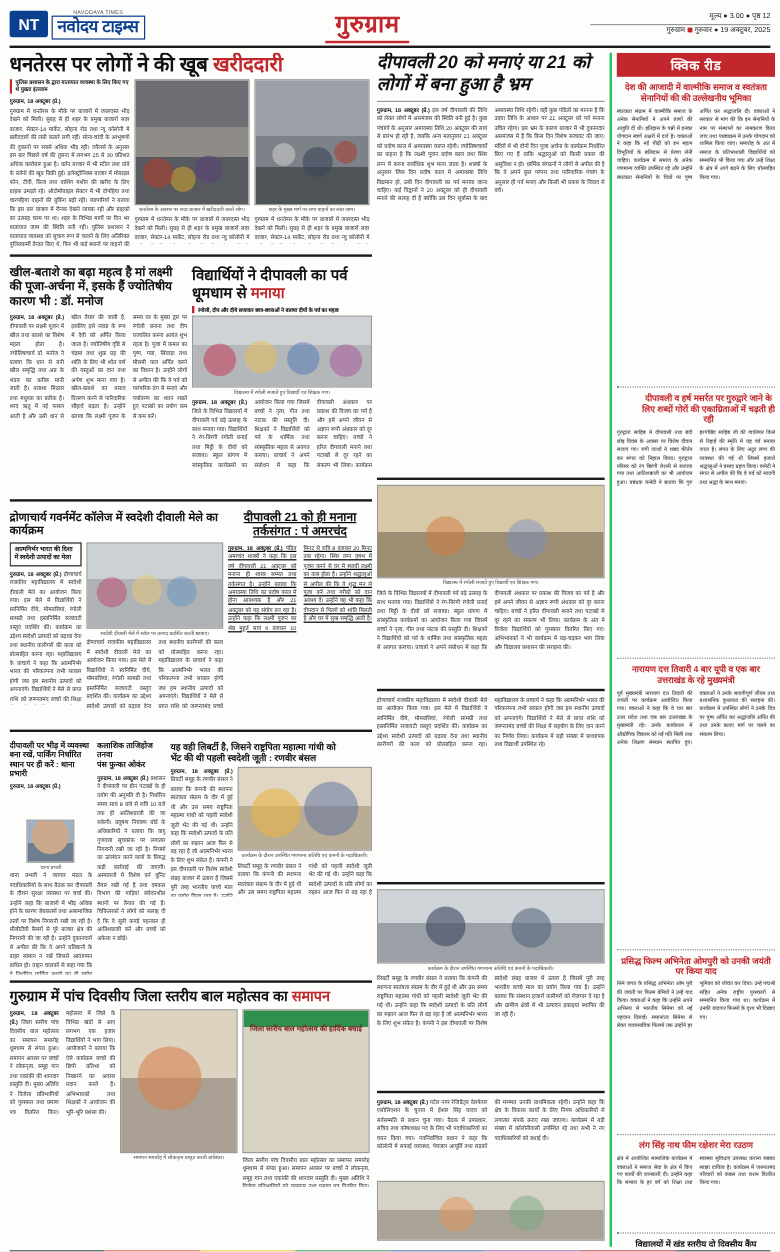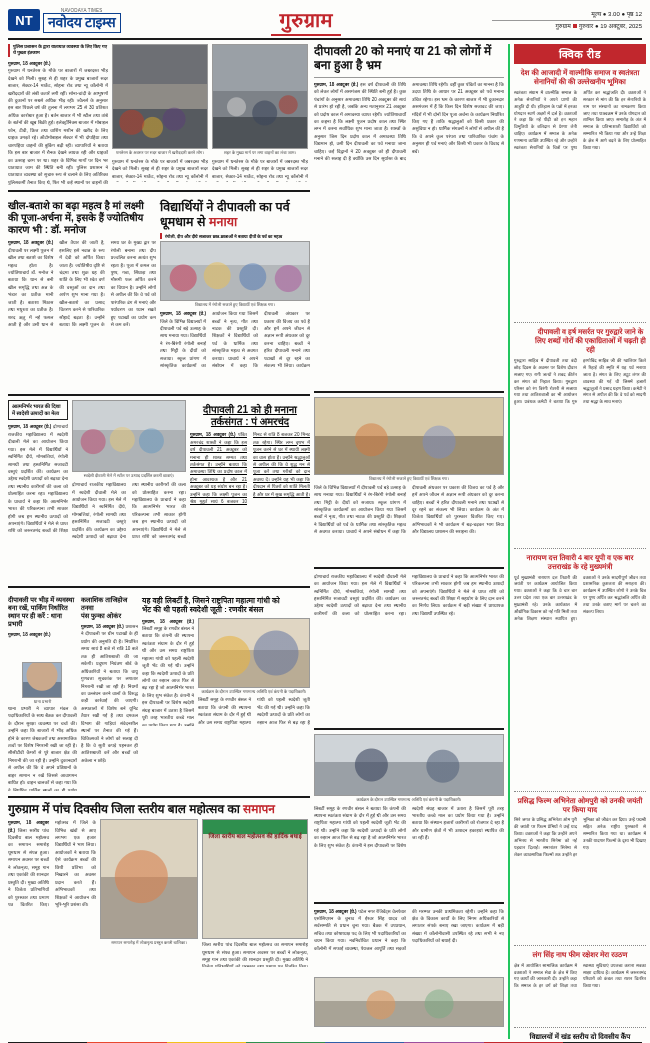--- a/index.html
+++ b/index.html
@@ -261,20 +261,24 @@
     <div class="masthead-right">
       <div class="mr-line1"><span>मूल्य ● 3.00 ● पृष्ठ 12</span></div>
       <div><span>गुरुग्राम</span><span class="red-sq"></span><span>गुरुवार ● 19 अक्टूबर, 2025</span></div>
     </div>
   </div>
 
   <div class="body-grid">
 
     <div class="col">
 
+      <div class="hl-main">
+        <span>धनतेरस पर लोगों ने की खूब</span>
+        <span class="red">खरीददारी</span>
+      </div>
 
       <div class="flexrow">
         <div style="width:100px;">
           <div style="font-size:4.6px;font-weight:bold;line-height:1.4;border-left:2px solid #c1272d;padding-left:3px;margin-bottom:3px;color:#111;">पुलिस प्रशासन के द्वारा यातायात व्यवस्था के लिए किए गए थे पुख्ता इंतजाम</div>
           <div class="txt"><b>गुरुग्राम, 18 अक्टूबर (प्रे.)</b></div>
           <div class="txt" style="height:118px;overflow:hidden;">गुरुग्राम में धनतेरस के मौके पर बाजारों में जबरदस्त भीड़ देखने को मिली। सुबह से ही शहर के प्रमुख बाजारों सदर बाजार, सेक्टर-14 मार्केट, सोहना रोड तथा न्यू कॉलोनी में खरीददारों की लंबी कतारें लगी रहीं। सोना-चांदी के आभूषणों की दुकानों पर सबसे अधिक भीड़ रही। ज्वैलर्स के अनुसार इस बार पिछले वर्ष की तुलना में लगभग 25 से 30 प्रतिशत अधिक कारोबार हुआ है। बर्तन बाजार में भी स्टील तथा तांबे के बर्तनों की खूब बिक्री हुई। इलेक्ट्रॉनिक्स बाजार में मोबाइल फोन, टीवी, फ्रिज तथा वाशिंग मशीन की खरीद के लिए ग्राहक उमड़ते रहे। ऑटोमोबाइल सेक्टर में भी दोपहिया तथा चारपहिया वाहनों की बुकिंग बढ़ी रही। व्यापारियों ने बताया कि इस बार बाजार में रौनक देखने लायक रही और ग्राहकों का उत्साह चरम पर था। शहर के विभिन्न मार्गों पर दिन भर यातायात जाम की स्थिति बनी रही। पुलिस प्रशासन ने यातायात व्यवस्था को सुचारु रूप से चलाने के लिए अतिरिक्त पुलिसकर्मी तैनात किए थे, फिर भी कई स्थानों पर वाहनों की लंबी कतारें लगी रहीं। ट्रैफिक पुलिस के अधिकारियों ने लोगों से अपील की कि वे अपने वाहनों को निर्धारित पार्किंग स्थलों पर ही खड़ा करें ताकि आवागमन में बाधा न हो।</div>
         </div>
         <div style="width:96px;">
           <div class="photo ph-street" style="height:105px;"></div>
           <div class="cap">धनतेरस के अवसर पर सदर बाजार में खरीददारी करते लोग।</div>
@@ -303,20 +307,21 @@
           <div class="photo ph-group" style="height:60px;"></div>
           <div class="cap">विद्यालय में रंगोली सजाते हुए विद्यार्थी एवं शिक्षक गण।</div>
           <div class="txt cols3" style="height:62px;overflow:hidden;margin-top:2px;"><b>गुरुग्राम, 18 अक्टूबर (प्रे.)</b> <span>जिले के विभिन्न विद्यालयों में दीपावली पर्व बड़े उत्साह के साथ मनाया गया। विद्यार्थियों ने रंग-बिरंगी रंगोली बनाई तथा मिट्टी के दीयों को सजाया। स्कूल प्रांगण में सांस्कृतिक कार्यक्रमों का आयोजन किया गया जिसमें बच्चों ने नृत्य, गीत तथा नाटक की प्रस्तुति दी। शिक्षकों ने विद्यार्थियों को पर्व के धार्मिक तथा सांस्कृतिक महत्व से अवगत कराया। प्राचार्य ने अपने संबोधन में कहा कि दीपावली अंधकार पर प्रकाश की विजय का पर्व है और हमें अपने जीवन से अज्ञान रूपी अंधकार को दूर करना चाहिए। बच्चों ने हरित दीपावली मनाने तथा पटाखों से दूर रहने का संकल्प भी लिया। कार्यक्रम के अंत में विजेता विद्यार्थियों को पुरस्कार वितरित किए गए। अभिभावकों ने भी कार्यक्रम में बढ़-चढ़कर भाग लिया और विद्यालय प्रशासन की सराहना की।</span></div>
         </div>
       </div>
 
       <div class="rule-blk"></div>
 
       <div class="flexrow">
         <div style="width:178px;">
+          <div class="hl-sec" style="font-size:9.5px;">द्रोणाचार्य गवर्नमेंट कॉलेज में स्वदेशी दीवाली मेले का कार्यक्रम</div>
           <div class="flexrow">
             <div style="width:60px;">
               <div class="box-hl">आत्मनिर्भर भारत की दिशा में स्वदेशी उत्पादों का मेला</div>
               <div class="txt" style="height:112px;overflow:hidden;"><b>गुरुग्राम, 18 अक्टूबर (प्रे.)</b> <span>द्रोणाचार्य राजकीय महाविद्यालय में स्वदेशी दीवाली मेले का आयोजन किया गया। इस मेले में विद्यार्थियों ने स्वनिर्मित दीये, मोमबत्तियां, रंगोली सामग्री तथा हस्तनिर्मित सजावटी वस्तुएं प्रदर्शित कीं। कार्यक्रम का उद्देश्य स्वदेशी उत्पादों को बढ़ावा देना तथा स्थानीय कारीगरों की कला को प्रोत्साहित करना रहा। महाविद्यालय के प्राचार्य ने कहा कि आत्मनिर्भर भारत की परिकल्पना तभी साकार होगी जब हम स्थानीय उत्पादों को अपनाएंगे। विद्यार्थियों ने मेले से प्राप्त राशि को जरूरतमंद बच्चों की शिक्षा में सहयोग के लिए दान करने का निर्णय लिया। कार्यक्रम में बड़ी संख्या में प्राध्यापक तथा विद्यार्थी उपस्थित रहे।</span></div>
             </div>
             <div style="width:114px;">
               <div class="photo ph-women" style="height:72px;"></div>
               <div class="cap">स्वदेशी दीवाली मेले में स्टॉल पर उत्पाद प्रदर्शित करतीं छात्राएं।</div>
               <div class="txt cols2" style="height:62px;overflow:hidden;margin-top:2px;">द्रोणाचार्य राजकीय महाविद्यालय में स्वदेशी दीवाली मेले का आयोजन किया गया। इस मेले में विद्यार्थियों ने स्वनिर्मित दीये, मोमबत्तियां, रंगोली सामग्री तथा हस्तनिर्मित सजावटी वस्तुएं प्रदर्शित कीं। कार्यक्रम का उद्देश्य स्वदेशी उत्पादों को बढ़ावा देना तथा स्थानीय कारीगरों की कला को प्रोत्साहित करना रहा। महाविद्यालय के प्राचार्य ने कहा कि आत्मनिर्भर भारत की परिकल्पना तभी साकार होगी जब हम स्थानीय उत्पादों को अपनाएंगे। विद्यार्थियों ने मेले से प्राप्त राशि को जरूरतमंद बच्चों की शिक्षा में सहयोग के लिए दान करने का निर्णय लिया। कार्यक्रम में बड़ी संख्या में प्राध्यापक तथा विद्यार्थी उपस्थित रहे।</div>
             </div>
@@ -383,21 +388,21 @@
         <div style="width:106px;">
           <div class="photo ph-banner" style="height:120px;padding:12px 5px;">
             <div style="font-size:6px;font-weight:bold;text-align:center;color:#7a1d1d;line-height:1.5;">जिला स्तरीय बाल महोत्सव की हार्दिक बधाई</div>
           </div>
           <div class="txt" style="height:26px;overflow:hidden;margin-top:2px;">जिला स्तरीय पांच दिवसीय बाल महोत्सव का समापन समारोह धूमधाम से संपन्न हुआ। समापन अवसर पर बच्चों ने लोकनृत्य, समूह गान तथा एकांकी की शानदार प्रस्तुति दी। मुख्य अतिथि ने विजेता प्रतिभागियों को पुरस्कार तथा प्रमाण पत्र वितरित किए। महोत्सव में जिले के विभिन्न खंडों से आए लगभग एक हजार विद्यार्थियों ने भाग लिया। आयोजकों ने बताया कि ऐसे कार्यक्रम बच्चों की छिपी प्रतिभा को निखारने का अवसर प्रदान करते हैं। अभिभावकों तथा शिक्षकों ने आयोजन की भूरि-भूरि प्रशंसा की।</div>
         </div>
       </div>
     </div>
 
     <div class="col">
-      <div class="hl-sec" style="font-size:12px;margin-top:0;">दीपावली 20 को मनाएं या 21 को लोगों में बना हुआ है भ्रम</div>
+      <div class="hl-sec" style="font-size:15px;margin-top:0;font-style:italic;">दीपावली 20 को मनाएं या 21 को लोगों में बना हुआ है भ्रम</div>
       <div class="rule-thin"></div>
       <div class="txt cols2" style="height:305px;overflow:hidden;">
         <b>गुरुग्राम, 18 अक्टूबर (प्रे.)</b>
         <span>इस वर्ष दीपावली की तिथि को लेकर लोगों में असमंजस की स्थिति बनी हुई है। कुछ पंचांगों के अनुसार अमावस्या तिथि 20 अक्टूबर की सायं से प्रारंभ हो रही है, जबकि अन्य मतानुसार 21 अक्टूबर को प्रदोष काल में अमावस्या व्याप्त रहेगी। ज्योतिषाचार्यों का कहना है कि लक्ष्मी पूजन प्रदोष काल तथा स्थिर लग्न में करना सर्वाधिक शुभ माना जाता है। शास्त्रों के अनुसार जिस दिन प्रदोष काल में अमावस्या तिथि विद्यमान हो, उसी दिन दीपावली का पर्व मनाया जाना चाहिए। कई विद्वानों ने 20 अक्टूबर को ही दीपावली मनाने की सलाह दी है क्योंकि उस दिन सूर्यास्त के बाद अमावस्या तिथि रहेगी। वहीं कुछ पंडितों का मानना है कि उदया तिथि के आधार पर 21 अक्टूबर को पर्व मनाना उचित रहेगा। इस भ्रम के कारण बाजार में भी दुकानदार असमंजस में हैं कि किस दिन विशेष सजावट की जाए। मंदिरों में भी दोनों दिन पूजा अर्चना के कार्यक्रम निर्धारित किए गए हैं ताकि श्रद्धालुओं को किसी प्रकार की असुविधा न हो। धार्मिक संगठनों ने लोगों से अपील की है कि वे अपने कुल परंपरा तथा पारिवारिक पंचांग के अनुसार ही पर्व मनाएं और किसी भी प्रकार के विवाद से बचें।</span>
       </div>
 
       <div class="rule-blk"></div>
       <div class="photo ph-stage" style="height:78px;"></div>
       <div class="cap">विद्यालय में रंगोली सजाते हुए विद्यार्थी एवं शिक्षक गण।</div>
       <div class="txt cols2" style="height:78px;overflow:hidden;margin-top:2px;">जिले के विभिन्न विद्यालयों में दीपावली पर्व बड़े उत्साह के साथ मनाया गया। विद्यार्थियों ने रंग-बिरंगी रंगोली बनाई तथा मिट्टी के दीयों को सजाया। स्कूल प्रांगण में सांस्कृतिक कार्यक्रमों का आयोजन किया गया जिसमें बच्चों ने नृत्य, गीत तथा नाटक की प्रस्तुति दी। शिक्षकों ने विद्यार्थियों को पर्व के धार्मिक तथा सांस्कृतिक महत्व से अवगत कराया। प्राचार्य ने अपने संबोधन में कहा कि दीपावली अंधकार पर प्रकाश की विजय का पर्व है और हमें अपने जीवन से अज्ञान रूपी अंधकार को दूर करना चाहिए। बच्चों ने हरित दीपावली मनाने तथा पटाखों से दूर रहने का संकल्प भी लिया। कार्यक्रम के अंत में विजेता विद्यार्थियों को पुरस्कार वितरित किए गए। अभिभावकों ने भी कार्यक्रम में बढ़-चढ़कर भाग लिया और विद्यालय प्रशासन की सराहना की।</div>

